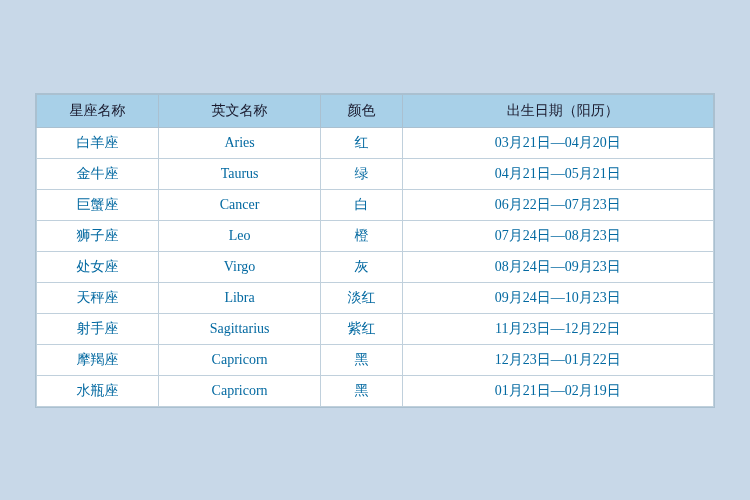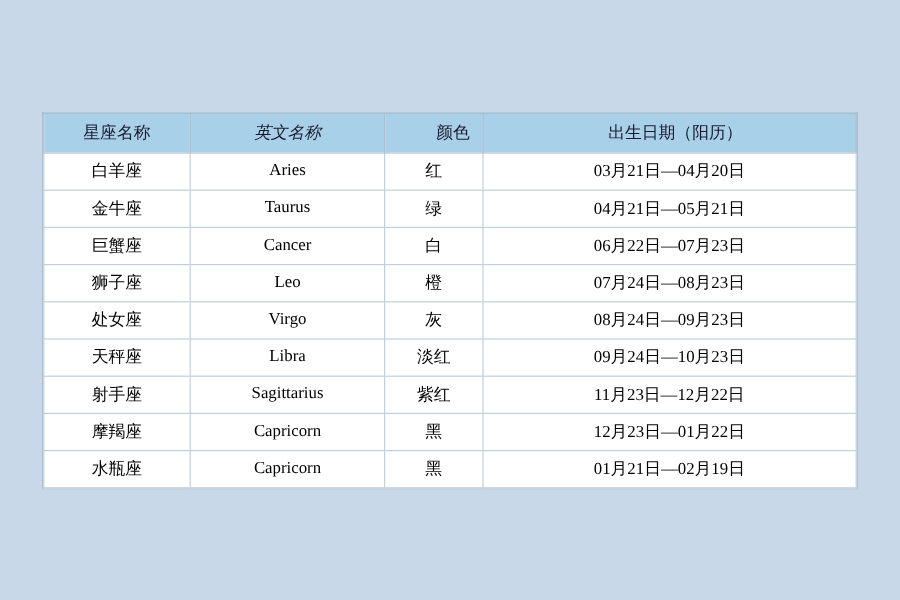--- a/index.html
+++ b/index.html
@@ -34,26 +34,26 @@
       color: #1a1a2e;
       font-size: 14px;
     }
     tbody tr {
       background-color: #ffffff;
     }
     tbody td {
       border: 1px solid #c0d0dc;
       padding: 6px 10px;
       text-align: center;
-      color: #000000;
+      color: #0369a1;
       font-size: 14px;
     }
     .col-chinese { width: 18%; }
-    .col-english { width: 24%; font-style: italic; }
-    .col-color   { width: 12%; text-align: right; }
+    .col-english { width: 24%; }
+    .col-color   { width: 12%; }
     .col-date    { width: 46%; padding-left: 20px; }
   </style>
 </head>
 <body>
 
 <div class="table-container">
   <table>
     <thead>
       <tr>
         <th class="col-chinese">星座名称</th>

